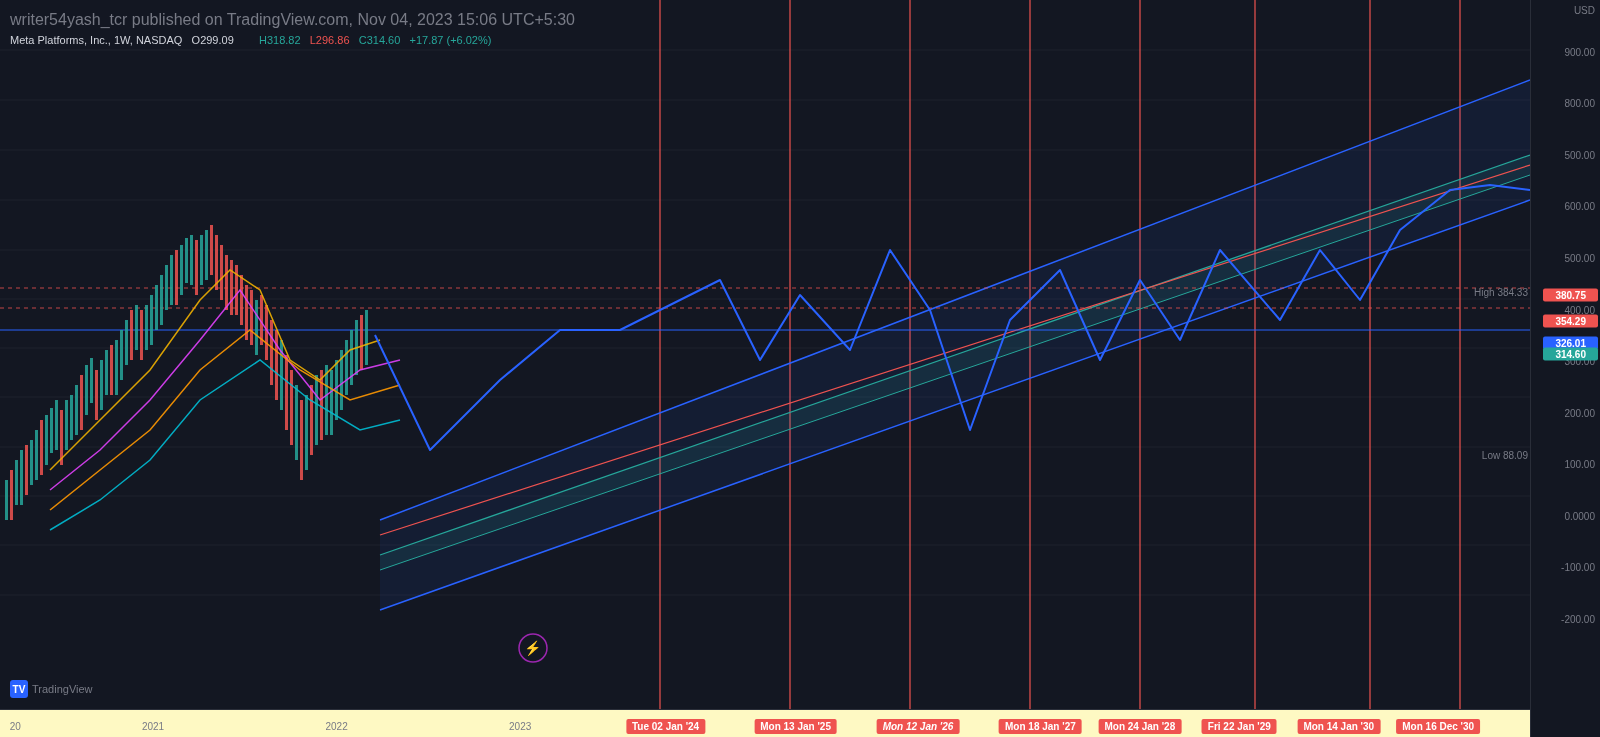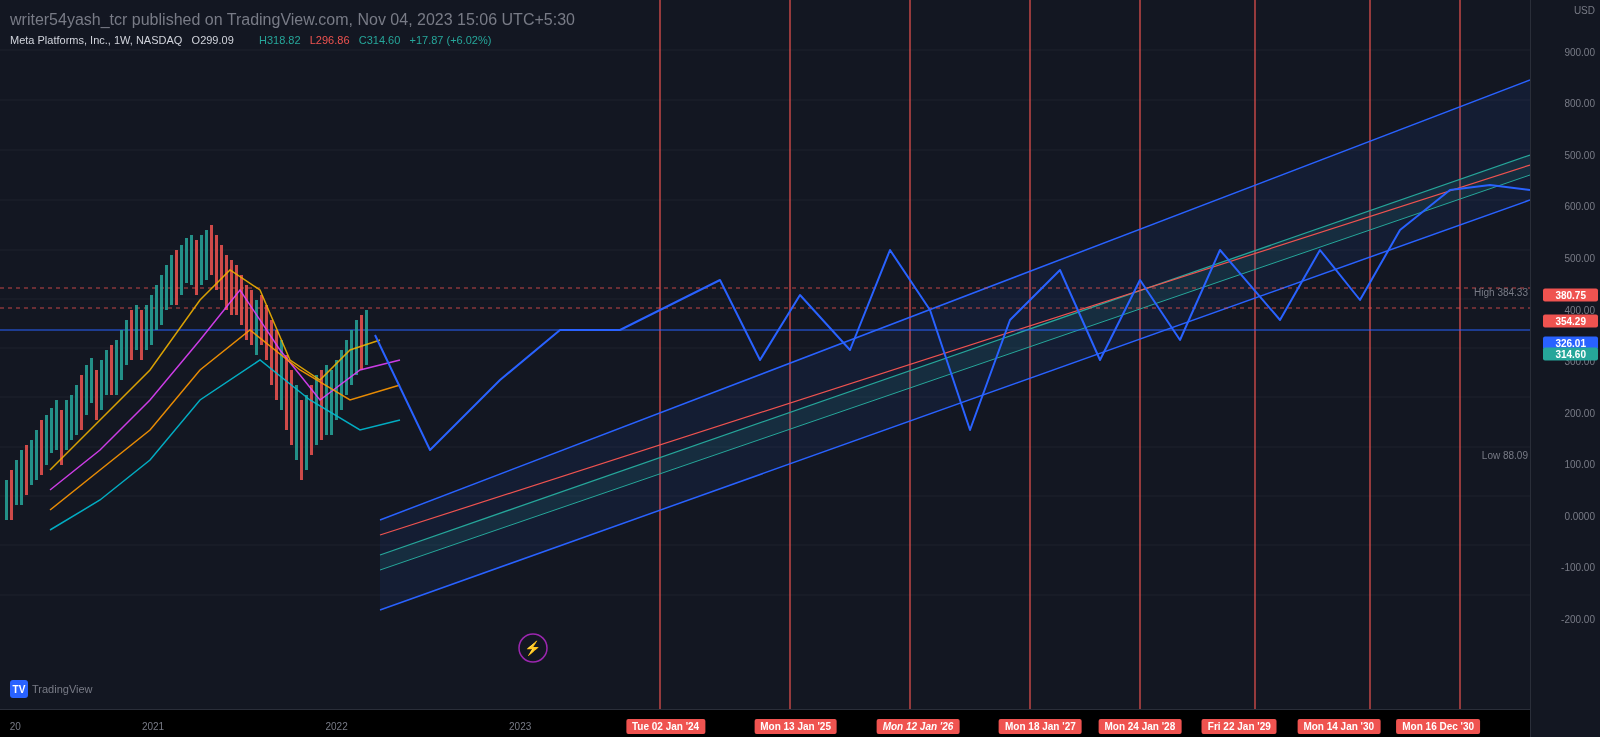--- a/index.html
+++ b/index.html
@@ -77,21 +77,21 @@
     .badge-red { background: #ef5350; color: #fff; }
     .badge-green { background: #26a69a; color: #fff; }
     .badge-blue { background: #2962ff; color: #fff; }
 
     #time-axis {
       position: absolute;
       bottom: 0;
       left: 0;
       right: 70px;
       height: 28px;
-      background: #000000;
+      background: #fef9c3;
       border-top: 1px solid #2a2e39;
       z-index: 5;
     }
     .time-label {
       position: absolute;
       bottom: 5px;
       font-size: 10px;
       color: #787b86;
       transform: translateX(-50%);
     }

